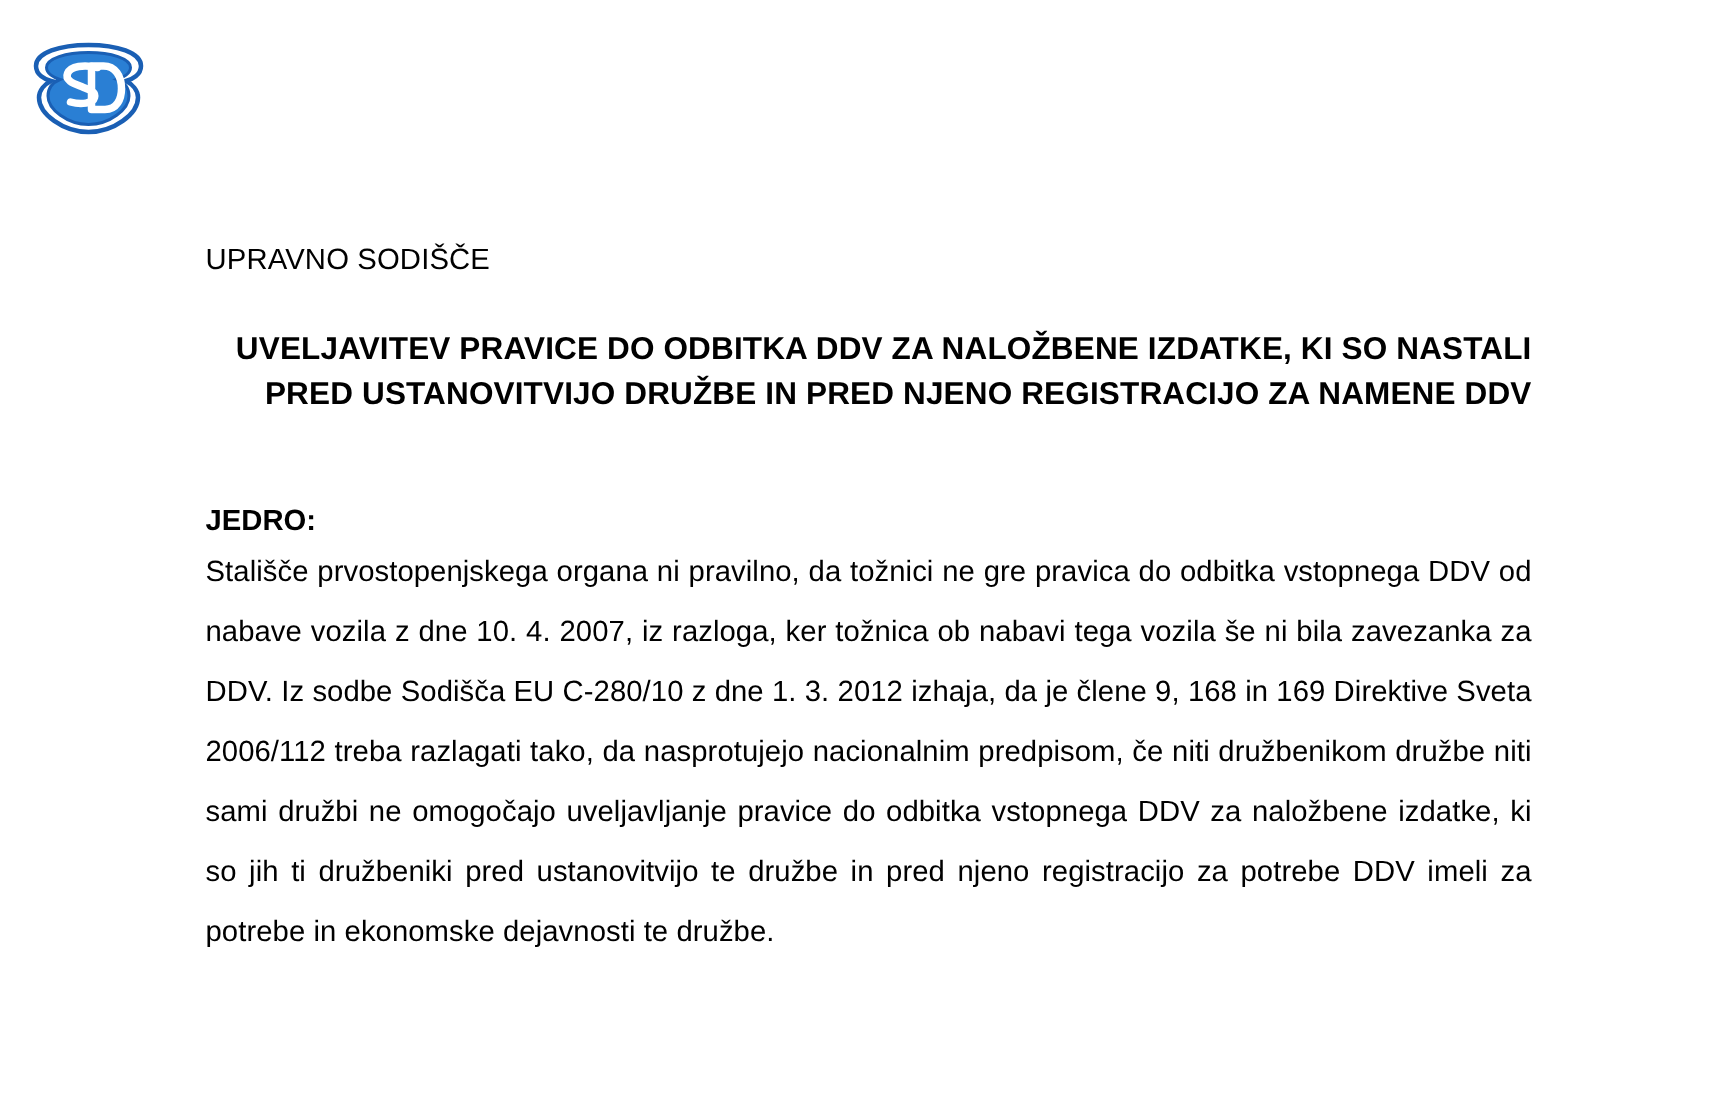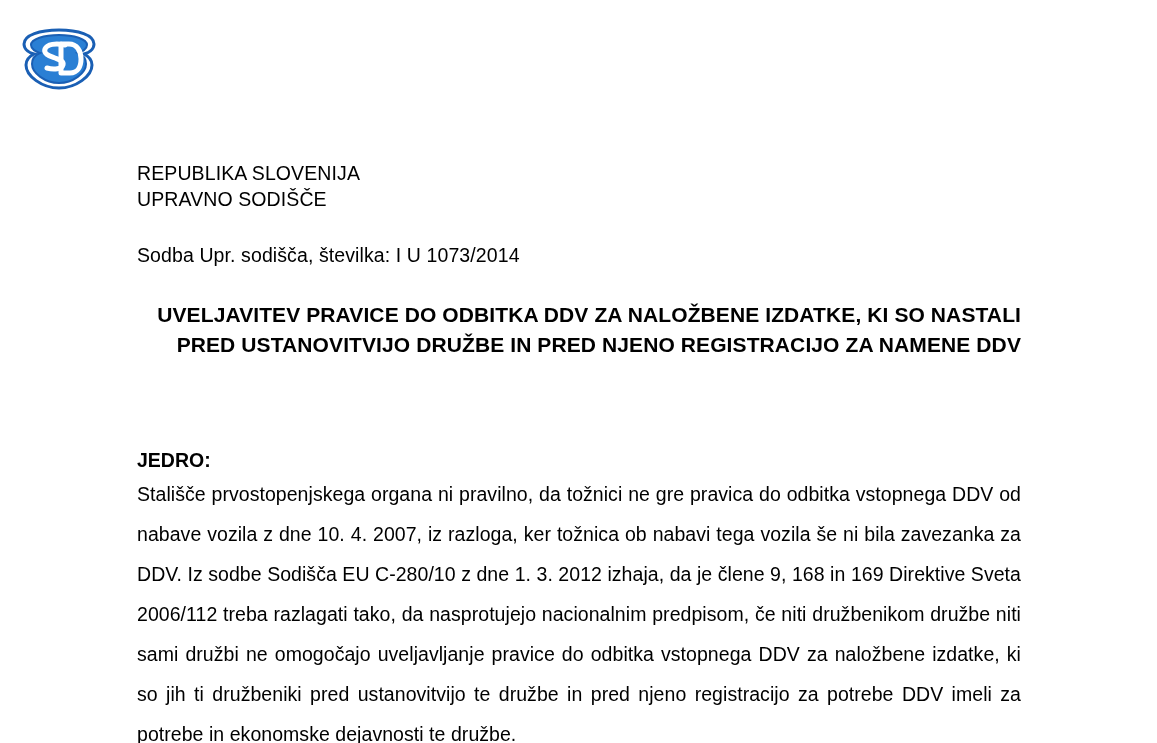--- a/index.html
+++ b/index.html
@@ -48,21 +48,21 @@
   }
   .title {
     margin-top: 32px;
     font-size: 21px;
     font-weight: bold;
     text-align: right;
     line-height: 30px;
     letter-spacing: 0.1px;
   }
   .section-label {
-    margin-top: 87px;
+    margin-top: 56px;
     font-size: 19.5px;
     font-weight: bold;
     line-height: 26px;
   }
   .body-text {
     margin-top: 1px;
     font-size: 19.5px;
     line-height: 40px;
     text-align: justify;
     letter-spacing: 0.05px;
@@ -78,26 +78,24 @@
       <path d="M39 2 C20 2 4 7 4 16 C4 22 10 25 14 26 C10 28 6 32 6 37 C6 48 22 60 39 60 C56 60 72 48 72 37 C72 32 68 28 64 26 C68 25 74 22 74 16 C74 7 58 2 39 2 Z" fill="#ffffff" stroke="#1a5fb4" stroke-width="3"></path>
       <path d="M39 7 C24 7 11 11 11 17 C11 21 16 24 20 25 C15 27 12 31 12 36 C12 45 25 55 39 55 C53 55 66 45 66 36 C66 31 63 27 58 25 C62 24 67 21 67 17 C67 11 54 7 39 7 Z" fill="#2a7fd4" stroke="#1a5fb4" stroke-width="2"></path>
       <path d="M45 17 C36 15 27 16 25 21 C23 26 30 28 35 30 C40 32 44 33 43 37 C42 41 34 42 27 40" fill="none" stroke="#ffffff" stroke-width="5" stroke-linecap="round"></path>
       <path d="M41 16 L41 45 L50 45 C58 45 61 38 61 31 C61 23 57 16 49 16 Z" fill="none" stroke="#ffffff" stroke-width="5" stroke-linejoin="round"></path>
     </svg>
   </div>
 
   <div class="doc">
 
     <div>
-      <div class="org-line">REPUBLIKA SLOVENIJA</div>
       <div class="org-line">UPRAVNO SODIŠČE</div>
     </div>
 
     <div class="meta">
-      <div>Sodba Upr. sodišča, številka: I U 1073/2014</div>
     </div>
 
     <div class="title">UVELJAVITEV PRAVICE DO ODBITKA DDV ZA NALOŽBENE IZDATKE, KI SO NASTALI PRED USTANOVITVIJO DRUŽBE IN PRED NJENO REGISTRACIJO ZA NAMENE DDV</div>
 
     <div class="section-label">JEDRO:</div>
 
     <div class="body-text">Stališče prvostopenjskega organa ni pravilno, da tožnici ne gre pravica do odbitka vstopnega DDV od nabave vozila z dne 10. 4. 2007, iz razloga, ker tožnica ob nabavi tega vozila še ni bila zavezanka za DDV. Iz sodbe Sodišča EU C-280/10 z dne 1. 3. 2012 izhaja, da je člene 9, 168 in 169 Direktive Sveta 2006/112 treba razlagati tako, da nasprotujejo nacionalnim predpisom, če niti družbenikom družbe niti sami družbi ne omogočajo uveljavljanje pravice do odbitka vstopnega DDV za naložbene izdatke, ki so jih ti družbeniki pred ustanovitvijo te družbe in pred njeno registracijo za potrebe DDV imeli za potrebe in ekonomske dejavnosti te družbe.</div>
 
   </div>
 </div>

